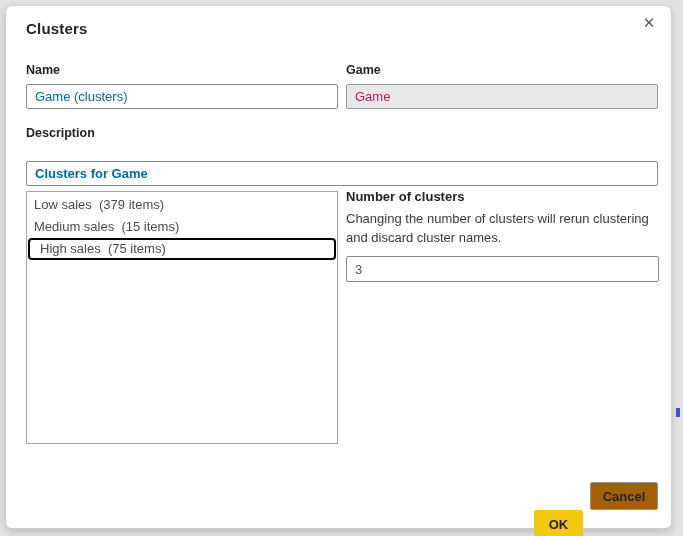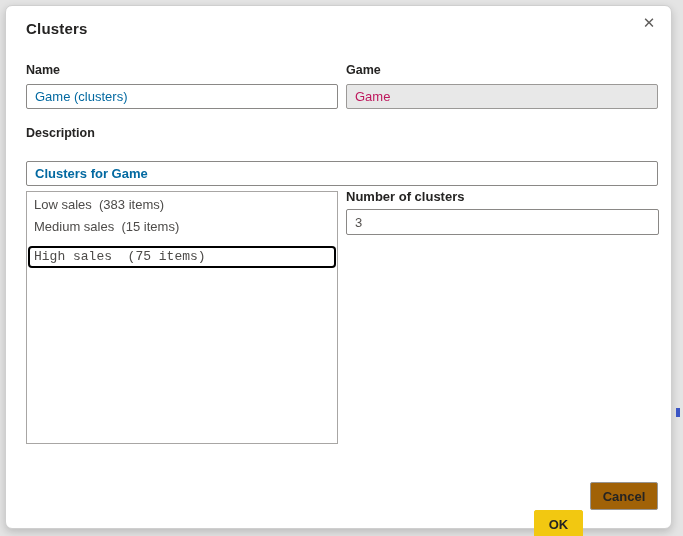--- a/index.html
+++ b/index.html
@@ -78,23 +78,22 @@
     line-height: 22px;
     padding: 0 7px;
     font-size: 13px;
     color: #4d4b49;
     white-space: pre;
     cursor: pointer;
     border-radius: 4px;
   }
   .cluster-item.focused {
     box-shadow: inset 0 0 0 2px #000000;
-    margin: 8px 1px;
-    padding: 0 6px;
-    font-family: Liberation Mono, monospace;
+    margin: 0 1px;
+    padding: 0 12px;
   }
 
   .noc-panel { position: absolute; left: 340px; top: 183px; width: 313px; }
   .noc-label {
     font-size: 13px; font-weight: 700; color: #252423;
     margin-bottom: 5px;
   }
   .noc-help {
     font-size: 13px; color: #3b3a39;
     line-height: 19px;
@@ -153,27 +152,28 @@
   <div class="field-label" id="name-label">Name</div>
   <input class="text-input" id="name-input" type="text" value="Game (clusters)" style="">
 
   <div class="field-label" id="field-label">Game</div>
   <input class="text-input disabled" id="field-input" type="text" readonly="" value="Game" style="">
 
   <div class="field-label" id="desc-label">Description</div>
   <input class="text-input" id="desc-input" type="text" value="Clusters for Game" style="">
 
   <div class="cluster-listbox">
-    <div class="cluster-item">Low sales  (383 items)</div>
+    <div class="cluster-item">Low sales  (379 items)</div>
     <div class="cluster-item">Medium sales  (15 items)</div>
     <div class="cluster-item focused">High sales  (75 items)</div>
   </div>
 
   <div class="noc-panel">
     <div class="noc-label">Number of clusters</div>
+    <div class="noc-help">Changing the number of clusters will rerun clustering and discard cluster names.</div>
     <input class="noc-input" type="text" value="3" style="">
   </div>
 
   <button class="btn btn-ok">OK</button>
   <button class="btn btn-cancel">Cancel</button>
 
 </div>
 
 <div class="scroll-marker"></div>
 

